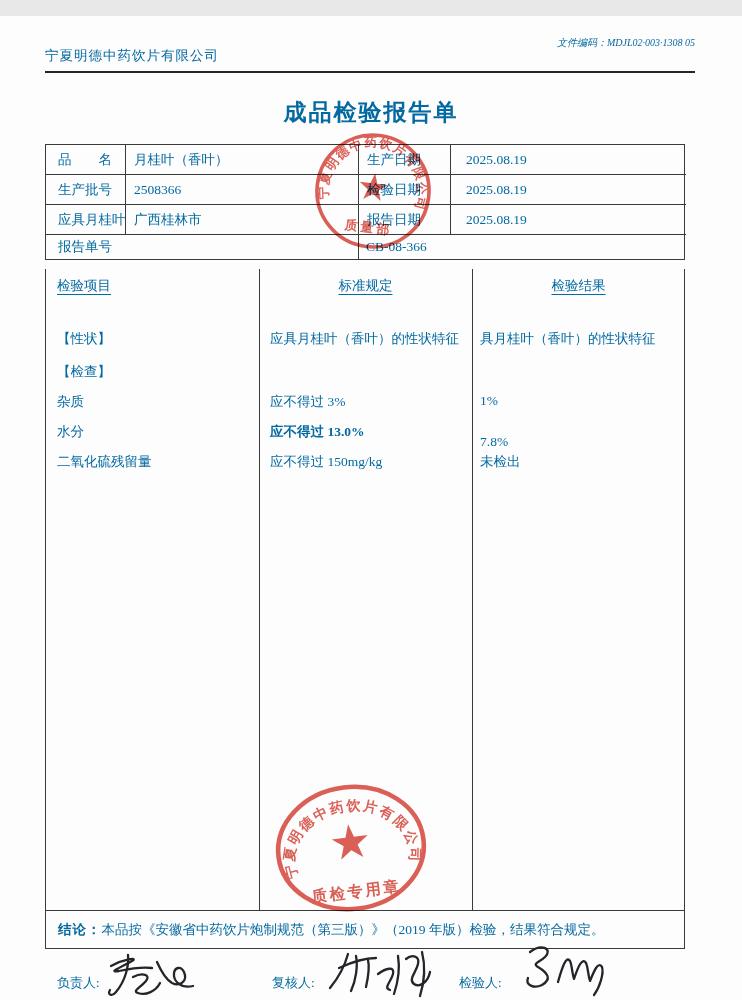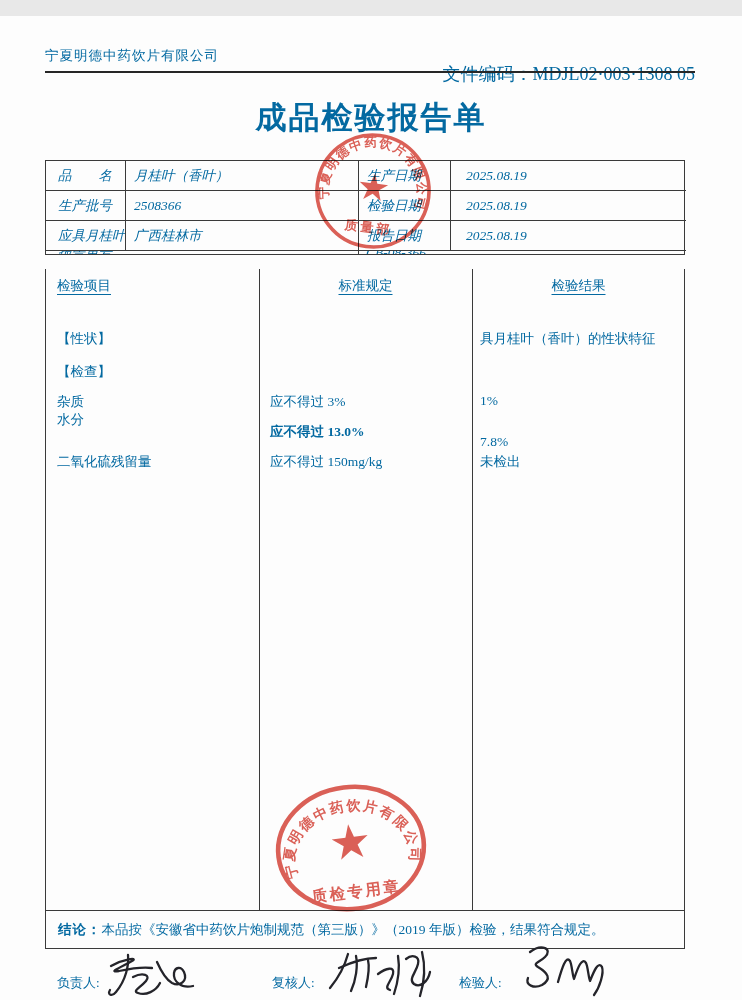--- a/index.html
+++ b/index.html
@@ -3,30 +3,29 @@
 <meta charset="utf-8">
 <style>
   html,body{margin:0;padding:0;background:#e8e8e8;}
   .page{
     position:relative;width:742px;height:1000px;background:#fdfdfd;
     margin:16px auto;overflow:hidden;color:#0369a1;
     font-family:"Liberation Serif","DejaVu Serif",serif;
   }
   .abs{position:absolute;}
   .hdr-company{left:45px;top:31px;font-size:13.5px;letter-spacing:1px;}
-  .hdr-code{right:47px;top:46px;font-size:18px;}
+  .hdr-code{right:47px;top:20px;font-size:10px;font-style:italic;}
   .hdr-rule{left:45px;top:55px;width:650px;height:2px;background:#262626;}
-  .title{left:0;right:0;top:81px;text-align:center;font-size:31px;font-weight:bold;letter-spacing:2px;}
+  .title{left:0;right:0;top:81px;text-align:center;font-size:23px;font-weight:bold;letter-spacing:2px;}
   
   .info-table{
-    left:45px;top:144px;width:640px;height:95px;box-sizing:border-box;
+    left:45px;top:128px;width:640px;height:116px;box-sizing:border-box;
     border:1.6px solid #3a3a3a;display:grid;
     grid-template-columns:80px 233px 92px 235px;
     grid-template-rows:30px 30px 30px 1fr;
-    font-style:italic;
   }
   .ic{box-sizing:border-box;border-right:1.4px solid #3a3a3a;border-bottom:1.4px solid #3a3a3a;
       display:flex;align-items:center;font-size:13.5px;white-space:nowrap;overflow:hidden;}
   .ic.lab{padding-left:12px;}
   .ic.val{padding-left:8px;}
   .ic.val2{padding-left:15px;}
   .ic.last{border-right:none;}
   .ic.sp2a{grid-column:1/3;border-bottom:none;padding-left:12px;}
   .ic.sp2b{grid-column:3/5;border-right:none;border-bottom:none;padding-left:7px;}
   .r3{border-bottom:1.4px solid #3a3a3a;}
@@ -83,23 +82,24 @@
   <div class="abs vline v1"></div>
   <div class="abs vline v2"></div>
 
   <div class="abs tl colhead" style="left:57px;top:261px;">检验项目</div>
   <div class="abs tl c3" style="top:261px;"><span class="colhead">检验结果</span></div>
   <div class="abs tl c2" style="top:261px;"><span class="colhead">标准规定</span></div>
 
   <div class="abs tl" style="left:57px;top:314px;">【性状】</div>
   <div class="abs tl" style="left:57px;top:347px;font-family:Liberation Serif, serif;">【检查】</div>
   <div class="abs tl" style="left:57px;top:377px;">杂质</div>
-  <div class="abs tl" style="left:57px;top:395px;">水分</div>
+  <div class="abs tl" style="left:57px;top:407px;">水分</div>
   <div class="abs tl" style="left:57px;top:437px;">二氧化硫残留量</div>
 
+  <div class="abs tl" style="left:270px;top:314px;">应具月桂叶（香叶）的性状特征</div>
   <div class="abs tl" style="left:270px;top:377px;">应不得过 3%</div>
   <div class="abs tl" style="left:270px;top:407px;font-weight:bold;">应不得过 13.0%</div>
   <div class="abs tl" style="left:270px;top:437px;">应不得过 150mg/kg</div>
 
   <div class="abs tl" style="left:480px;top:314px;">具月桂叶（香叶）的性状特征</div>
   <div class="abs tl" style="left:480px;top:377px;">1%</div>
   <div class="abs tl" style="left:480px;top:418px;text-align:center;">7.8%</div>
   <div class="abs tl" style="left:480px;top:437px;">未检出</div>
 
   <div class="abs concl-box">

